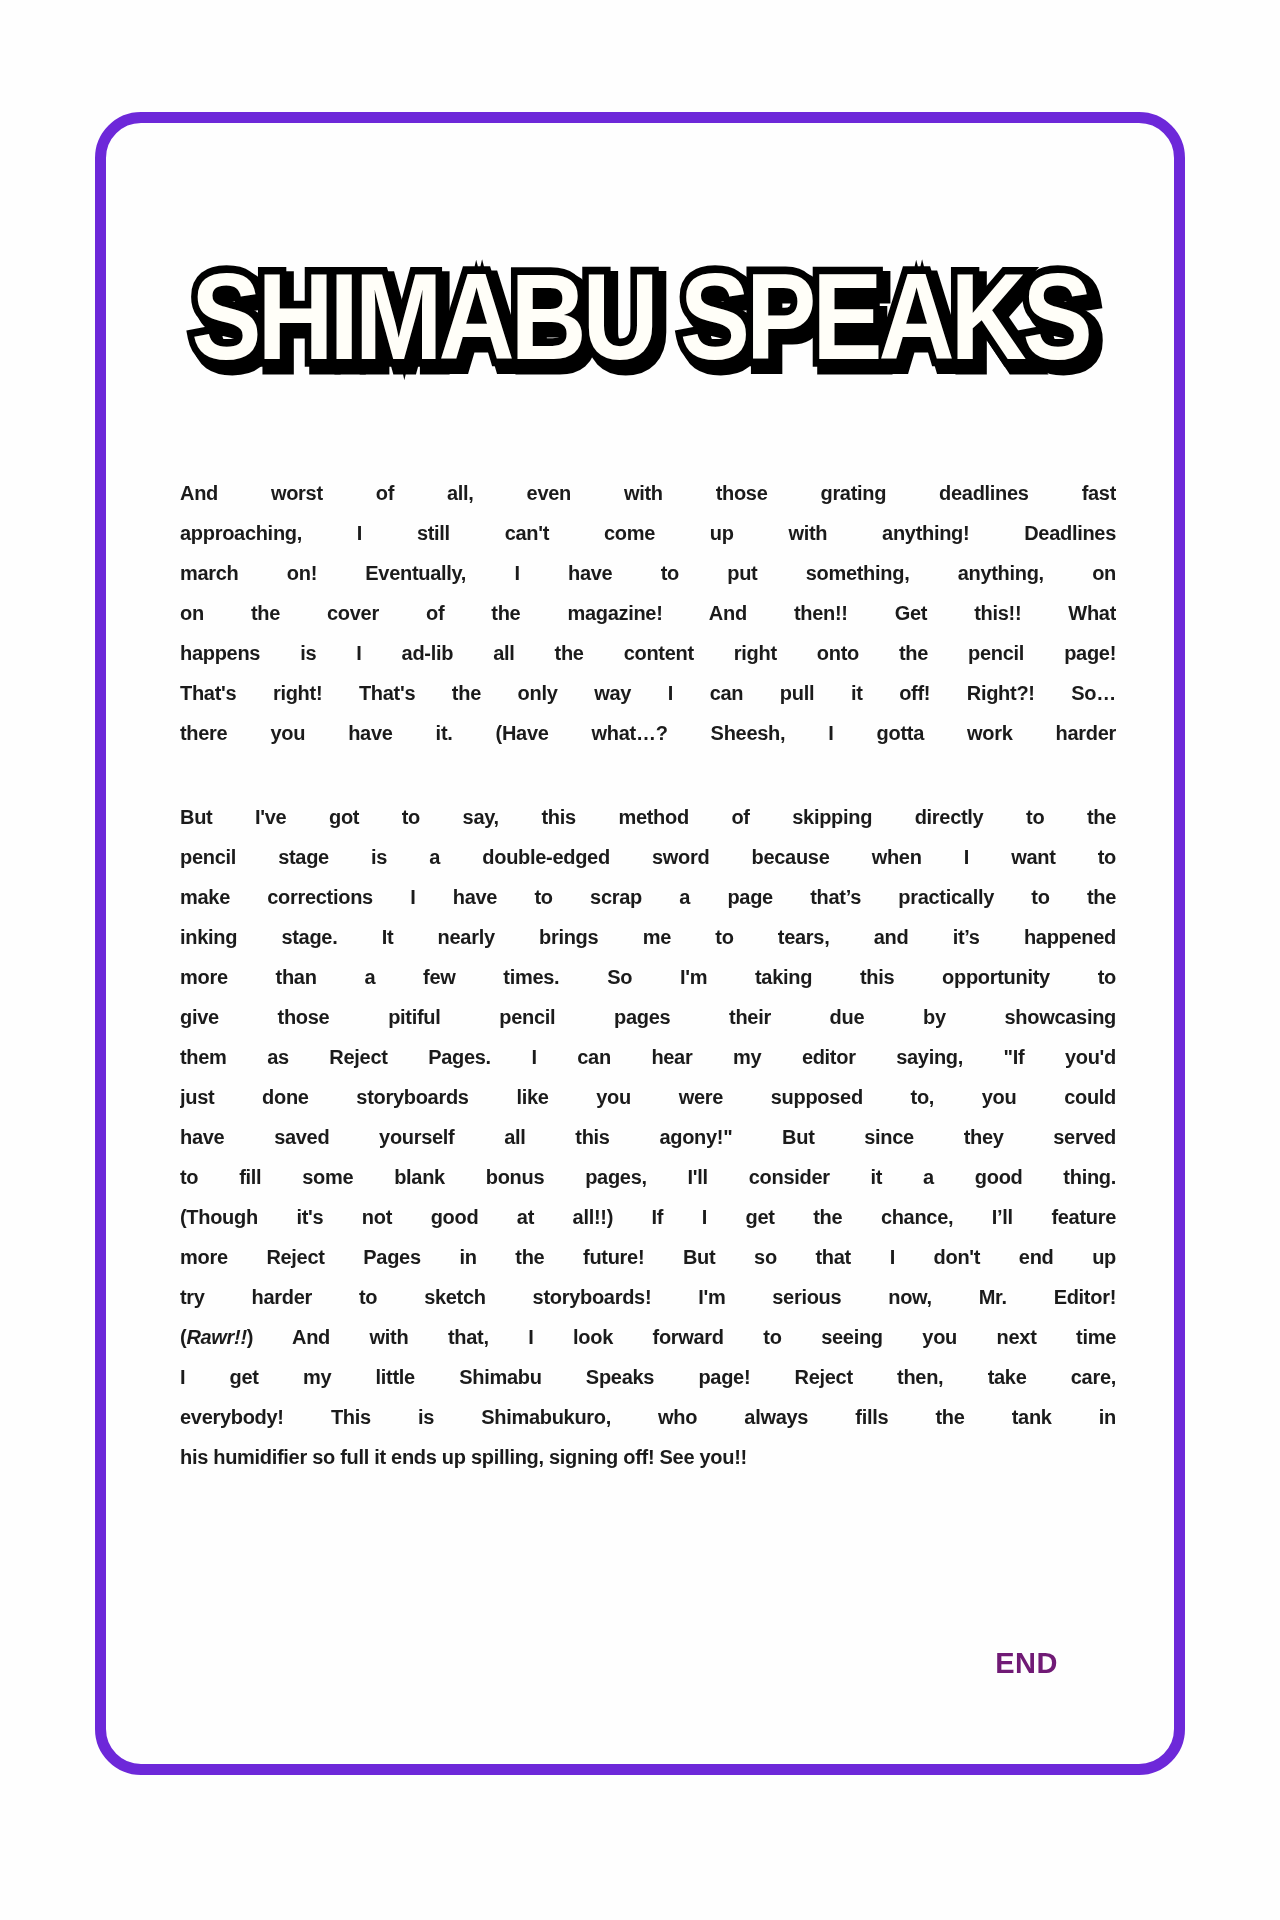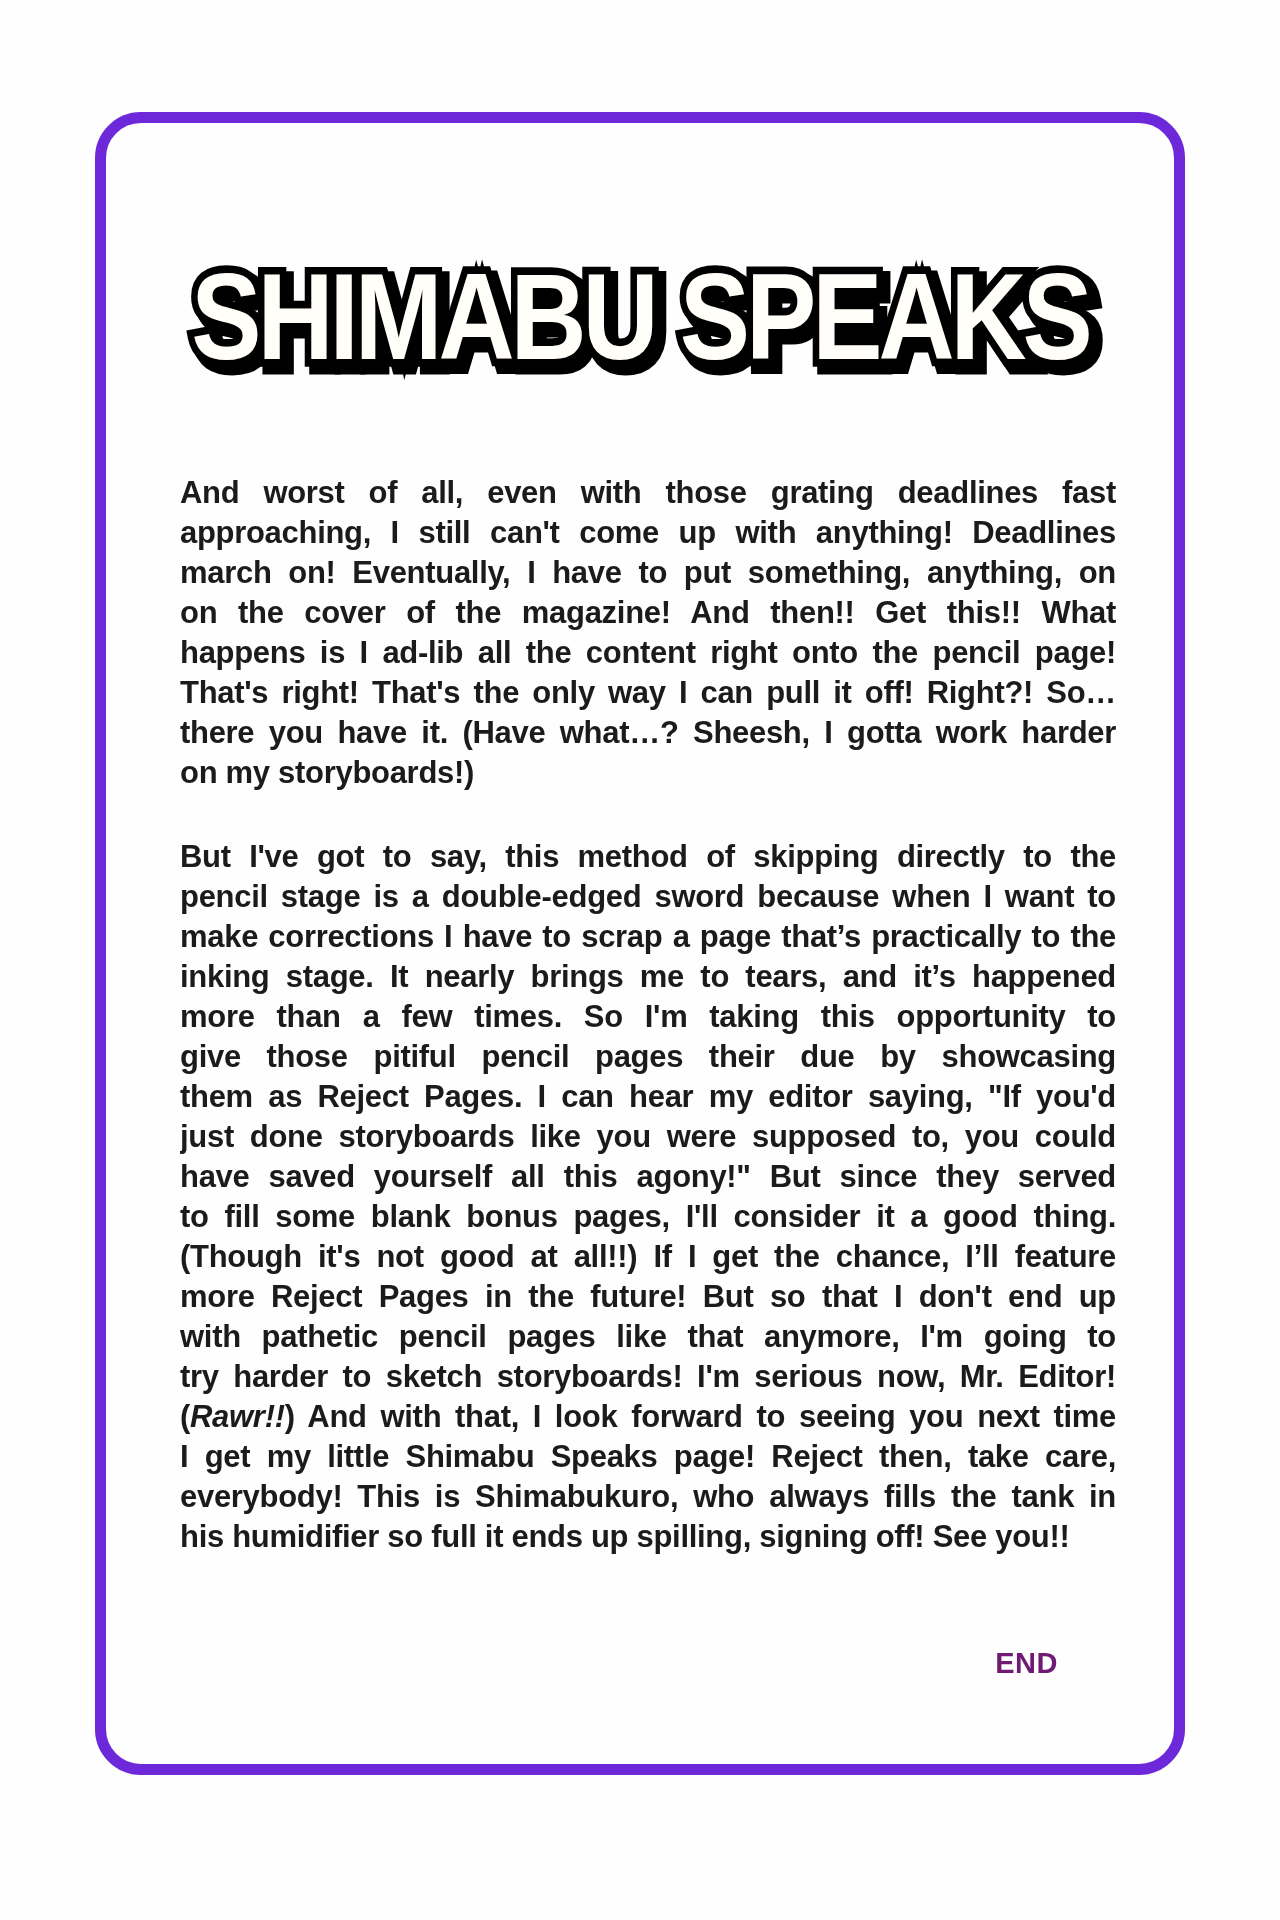--- a/index.html
+++ b/index.html
@@ -34,21 +34,21 @@
     top: 118px;
     width: 980px;
     height: 150px;
   }
   .body-text {
     position: absolute;
     left: 74px;
     top: 350px;
     width: 936px;
     color: #1b1b1b;
-    font-size: 31px;
+    font-size: 20px;
     font-weight: bold;
     letter-spacing: -0.3px;
     line-height: 40px;
   }
   .para { margin: 0 0 44px 0; }
   .line {
     text-align: justify;
     text-align-last: justify;
     height: 40px;
     overflow: hidden;
@@ -91,36 +91,34 @@
 
     <div class="body-text">
         <div class="para">
           <div class="line">And worst of all, even with those grating deadlines fast</div>
           <div class="line">approaching, I still can't come up with anything! Deadlines</div>
           <div class="line">march on! Eventually, I have to put something, anything, on</div>
           <div class="line">on the cover of the magazine! And then!! Get this!! What</div>
           <div class="line">happens is I ad-lib all the content right onto the pencil page!</div>
           <div class="line">That's right! That's the only way I can pull it off! Right?! So…</div>
           <div class="line">there you have it. (Have what…? Sheesh, I gotta work harder</div>
-          <div class="line line-last">on my storyboards!)</div>
         </div>
         <div class="para">
           <div class="line">But I've got to say, this method of skipping directly to the</div>
           <div class="line">pencil stage is a double-edged sword because when I want to</div>
           <div class="line">make corrections I have to scrap a page that’s practically to the</div>
           <div class="line">inking stage. It nearly brings me to tears, and it’s happened</div>
           <div class="line">more than a few times. So I'm taking this opportunity to</div>
           <div class="line">give those pitiful pencil pages their due by showcasing</div>
           <div class="line">them as Reject Pages. I can hear my editor saying, "If you'd</div>
           <div class="line">just done storyboards like you were supposed to, you could</div>
           <div class="line">have saved yourself all this agony!" But since they served</div>
           <div class="line">to fill some blank bonus pages, I'll consider it a good thing.</div>
           <div class="line">(Though it's not good at all!!) If I get the chance, I’ll feature</div>
           <div class="line">more Reject Pages in the future! But so that I don't end up</div>
-          <div class="line">with pathetic pencil pages like that anymore, I'm going to</div>
           <div class="line">try harder to sketch storyboards! I'm serious now, Mr. Editor!</div>
           <div class="line">(<i>Rawr!!</i>) And with that, I look forward to seeing you next time</div>
           <div class="line">I get my little Shimabu Speaks page! Reject then, take care,</div>
           <div class="line">everybody! This is Shimabukuro, who always fills the tank in</div>
           <div class="line line-last">his humidifier so full it ends up spilling, signing off! See you!!</div>
         </div>
       </div>
 
     <div class="end-label">END</div>
   </div>

